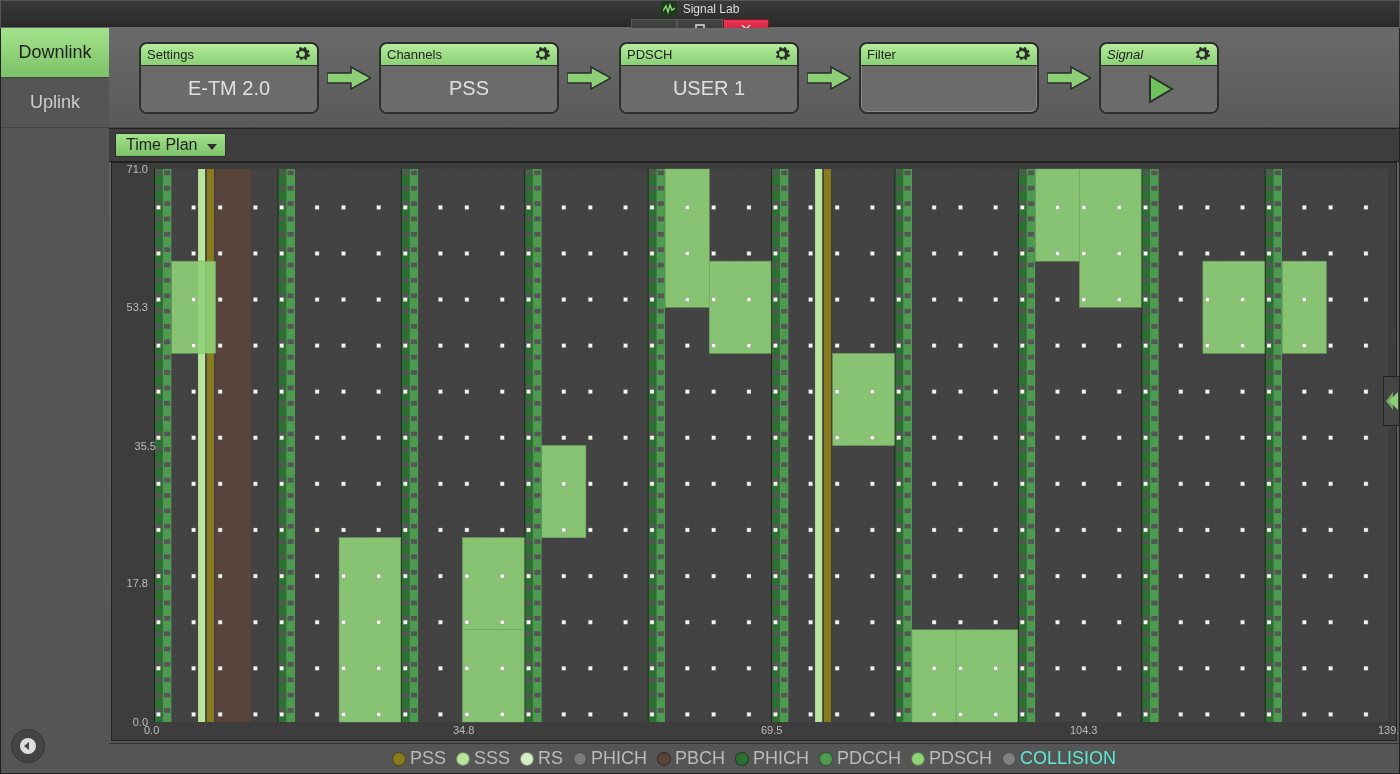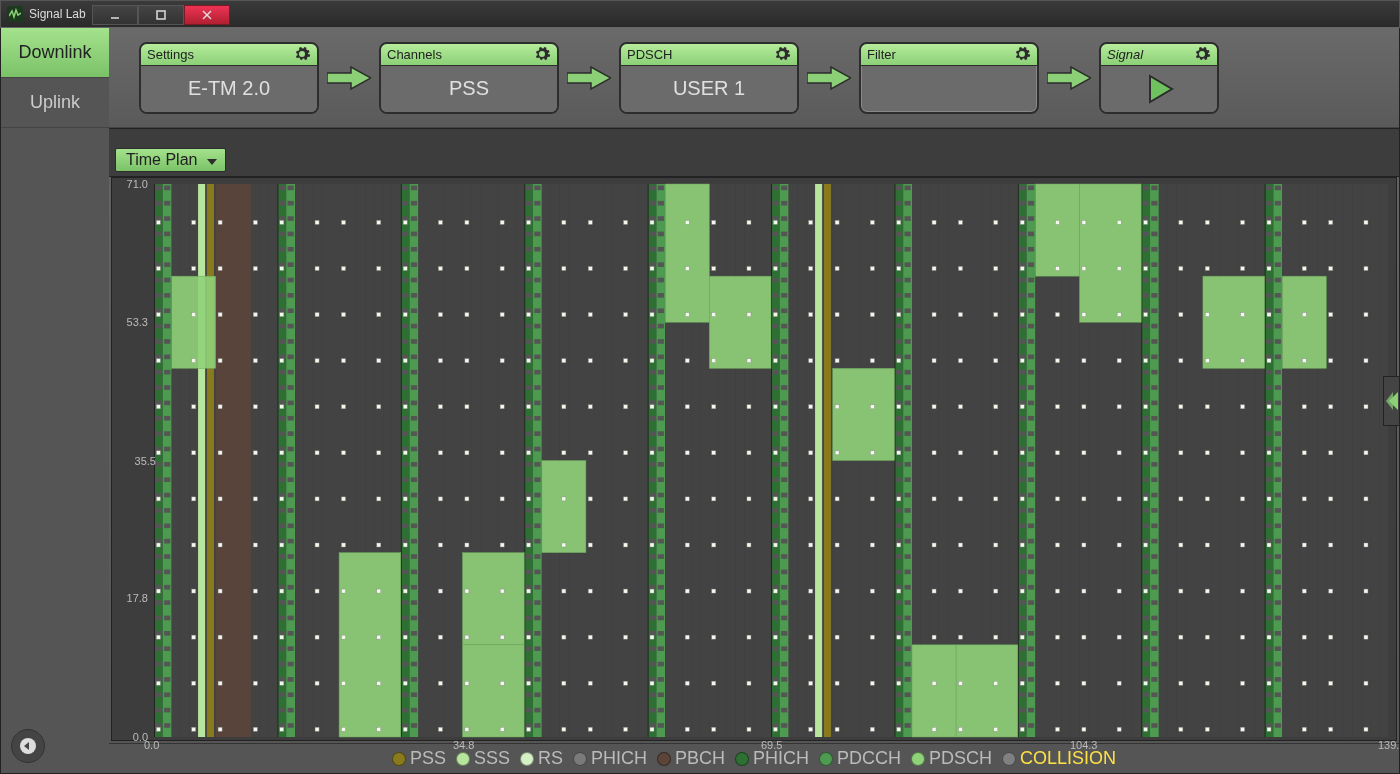--- a/index.html
+++ b/index.html
@@ -2,21 +2,21 @@
 <html><head>
 <meta charset="utf-8">
 <style>
   * { box-sizing: border-box; margin: 0; padding: 0; font-family: "Segoe UI", Tahoma, sans-serif; }
   html,body { width:1400px; height:774px; background:#2f2f2f; overflow:hidden; }
 
   
   .titlebar {
     height:28px; background:linear-gradient(#3a3a3a,#2a2a2a);
     display:flex; align-items:center; justify-content:flex-start;
-    border:1px solid #555; border-bottom:1px solid #666;
+    border:1px solid #555; border-bottom:1px solid #666;flex-direction:column;
   }
   .titlebar .left { display:flex; align-items:center; gap:6px; padding:0 6px; }
   .titlebar .app-icon { width:16px; height:16px; background:#1e3a1e; border-radius:2px; display:flex; align-items:center; justify-content:center;}
   .titlebar .app-title { color:#ddd; font-size:12px; }
   .win-btns { display:flex; }
   .win-btn { width:46px; height:20px; border:1px solid #555; display:flex; align-items:center; justify-content:center; background:linear-gradient(#444,#333); margin-top:2px;}
   .win-btn.close { background:linear-gradient(#e35,#b02030); border-color:#7a1a25;}
   .win-btn svg { stroke:#ddd; stroke-width:1.5; fill:none; }
 
   
@@ -44,34 +44,34 @@
   }
   .stage-head .gear { width:18px; height:18px; }
   .stage-body { flex:1; display:flex; align-items:center; justify-content:center; color:#e0e0e0; font-size:20px; background:#6b6b6b;}
   .arrow { width:44px; height:26px; }
   .arrow polygon { fill:#8bd077; stroke:#2d2d2d; stroke-width:1.5;}
 
   .play-btn svg polygon { fill:#6fc25e; stroke:#2d2d2d; stroke-width:2;}
 
   
   .drop-row { display:flex; align-items:center; padding:4px 6px; background:#3d3d3d; border-top:1px solid #222; border-bottom:1px solid #222;}
-  .drop { background:linear-gradient(#a4e28c,#7bc268); color:#222; font-size:16px; padding:2px 28px 2px 10px; border:1px solid #2d2d2d; border-radius:2px; position:relative;margin-top:15px;}
+  .drop { background:linear-gradient(#a4e28c,#7bc268); color:#222; font-size:16px; padding:2px 28px 2px 10px; border:1px solid #2d2d2d; border-radius:2px; position:relative;}
   .drop .caret { position:absolute; right:8px; top:50%; transform:translateY(-50%); }
 
   
   .plot-wrap { flex:1; background:#3d3d3d; position:relative; margin:0 2px 2px 2px; border:1px solid #222;}
   .ylab { position:absolute; color:#bbb; font-size:11px; text-align:right; width:32px; }
   .xlab { position:absolute; color:#bbb; font-size:11px; }
 
   #plot-svg { position:absolute; }
 
   
   .legend { height:30px; display:flex; align-items:center; justify-content:center; gap:10px; background:#555; border-top:1px solid #333;}
   .leg-item { display:flex; align-items:center; gap:4px; color:#bbb; font-size:18px;}
-  .leg-item.dim { color:#fde047;}
+  .leg-item.dim { color:#5eead4;}
   .swatch { width:14px; height:14px; border-radius:50%; border:1px solid rgba(0,0,0,.4);}
 
   
   .expand-handle { position:absolute; right:0; top:50%; transform:translateY(-50%); width:16px; height:50px; background:#444; display:flex; align-items:center; justify-content:center; border:1px solid #222; border-right:none;}
   .expand-handle svg { fill:#8bd077; }
 </style>
 </head>
 <body>
 
 <div class="titlebar">

